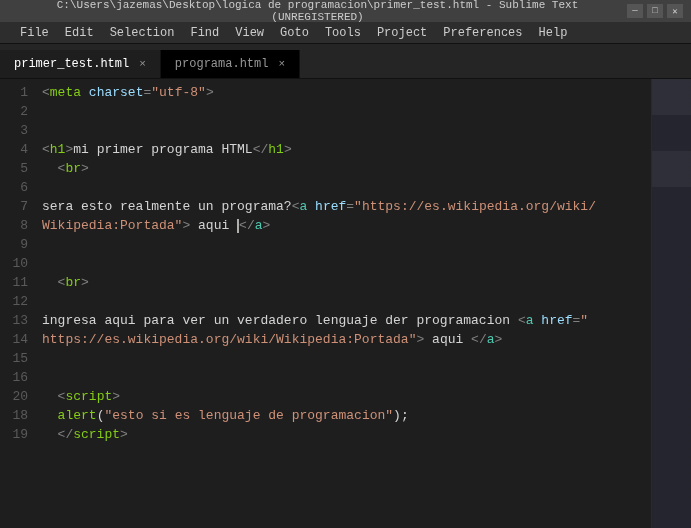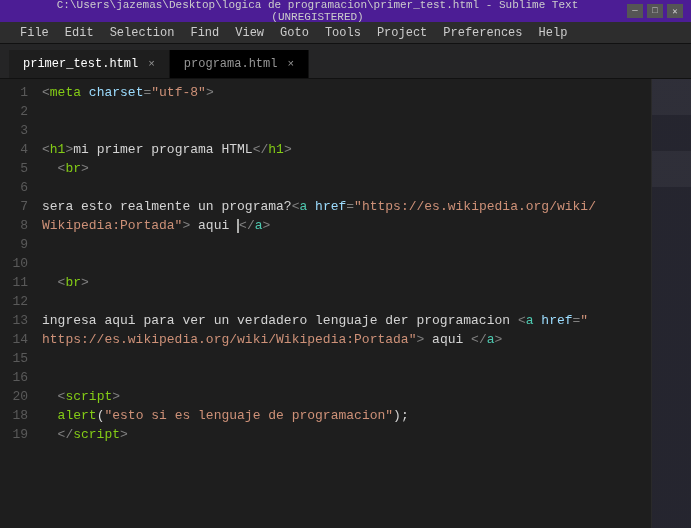--- a/index.html
+++ b/index.html
@@ -8,21 +8,21 @@
       font-family: 'Consolas', 'Courier New', monospace;
       font-size: 13px;
       color: #d4d4d4;
       overflow: hidden;
       width: 691px;
       height: 528px;
     }
 
     
     #title-bar {
-      background: #4c1d95;
+      background: #404040;
       height: 22px;
       display: flex;
       align-items: center;
       justify-content: space-between;
       padding: 0 8px;
       font-size: 11px;
       color: #cccccc;
       user-select: none;
     }
     #title-bar .title-text {
@@ -79,21 +79,20 @@
       color: #969696;
       background: #000000;
       border-right: 1px solid #111;
       cursor: pointer;
       gap: 8px;
       position: relative;
     }
     .tab.active {
       background: #1e1e1e;
       color: #ffffff;
-      margin-left: 9px;
     }
     .tab .tab-close {
       font-size: 11px;
       color: #969696;
       cursor: pointer;
       padding: 1px 2px;
     }
 
     
     #editor {

